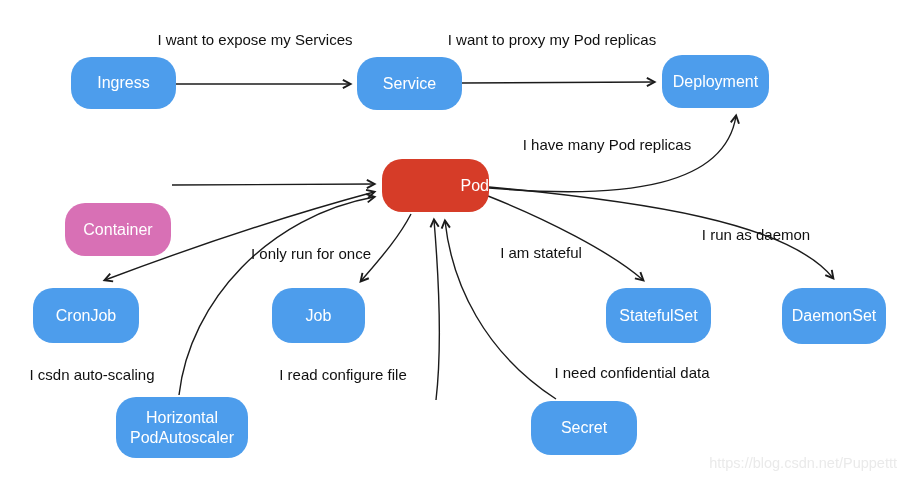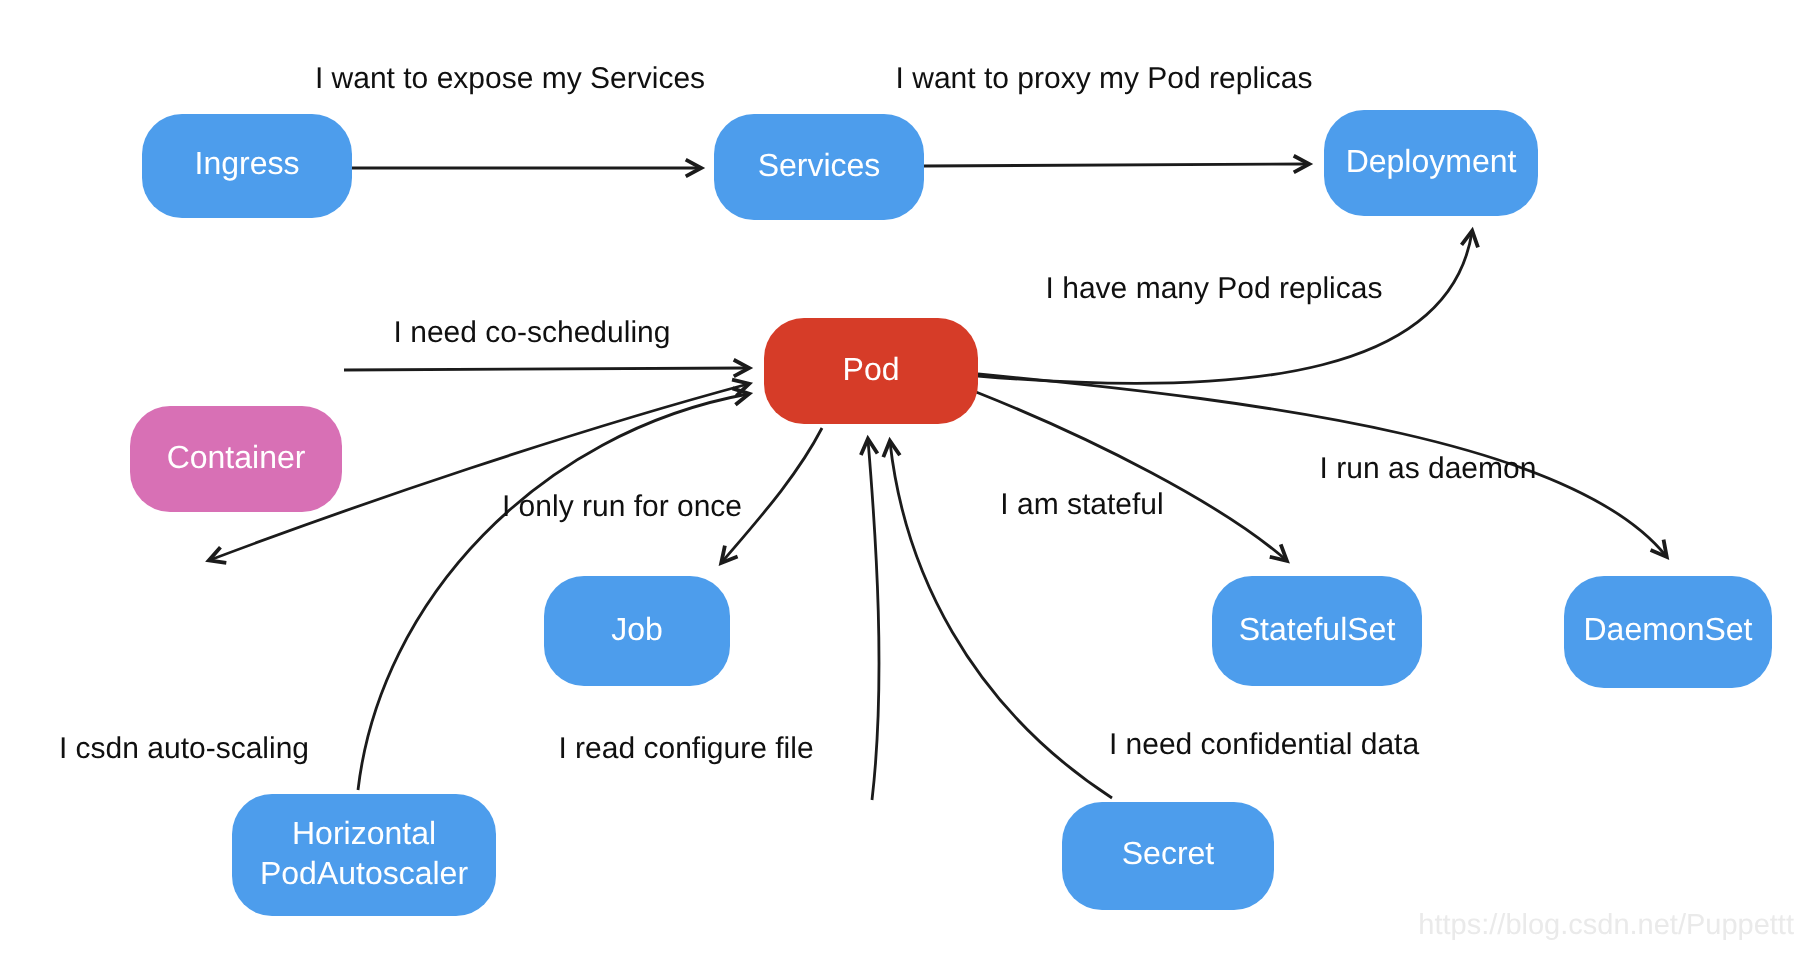--- a/index.html
+++ b/index.html
@@ -13,21 +13,21 @@
   #arrows{position:absolute;left:0;top:0;width:907px;height:482px;}
   #arrows path.edge{fill:none;stroke:var(--arrow,#1b1b1b);stroke-width:1.4;}
   #arrows .head{fill:none;stroke:var(--arrow,#1b1b1b);stroke-width:1.6;}
   .node{
     position:absolute;
     border-radius:20px;
     display:flex;align-items:center;justify-content:center;
     color:#ffffff;font-size:16px;line-height:1.25;text-align:center;
   }
   .node.blue{background:var(--node-blue,#4d9dec);}
-  .node.red{background:var(--node-red,#d63c28);}
+  .node.red{background:var(--node-red,#d63c28);justify-content:flex-end;}
   .node.pink{background:var(--node-pink,#d870b5);margin-top:45px;}
   .elabel{
     position:absolute;
     transform:translateX(-50%);
     font-weight:normal;font-size:15px;color:#101010;
     white-space:nowrap;
   }
   .watermark{
     position:absolute;right:10px;bottom:11px;
     font-size:14.5px;color:var(--watermark,#eaeaea);
@@ -55,30 +55,33 @@
     <path class="edge" d="M 436,400 C 443,340 438,268 434,220" marker-end="url(#arr)"></path>
     <path class="edge" d="M 556,399 C 484,352 452,284 445,221" marker-end="url(#arr)"></path>
     <path class="edge" d="M 488,196 C 546,219 611,252 643,280" marker-end="url(#arr)"></path>
     <path class="edge" d="M 489,187 C 640,201 788,222 833,278" marker-end="url(#arr)"></path>
   </svg>
 
   <div class="node blue" style="left:71px;top:57px;width:105px;height:52px">
     <span>Ingress</span>
   </div>
   <div class="node blue" style="left:357px;top:57px;width:105px;height:53px">
-    <span>Services</span>
+    <span>Service</span>
   </div>
   <div class="node blue" style="left:662px;top:55px;width:107px;height:53px">
     <span>Deployment</span>
   </div>
   <div class="node pink" style="left:65px;top:158px;width:106px;height:53px">
     <span>Container</span>
   </div>
   <div class="node red" style="left:382px;top:159px;width:107px;height:53px">
     <span>Pod</span>
+  </div>
+  <div class="node blue" style="left:33px;top:288px;width:106px;height:55px">
+    <span>CronJob</span>
   </div>
   <div class="node blue" style="left:272px;top:288px;width:93px;height:55px">
     <span>Job</span>
   </div>
   <div class="node blue" style="left:606px;top:288px;width:105px;height:55px">
     <span>StatefulSet</span>
   </div>
   <div class="node blue" style="left:782px;top:288px;width:104px;height:56px">
     <span>DaemonSet</span>
   </div>
@@ -87,23 +90,22 @@
       <span>Horizontal</span><br>
       <span>PodAutoscaler</span>
     </span>
   </div>
   <div class="node blue" style="left:531px;top:401px;width:106px;height:54px">
     <span>Secret</span>
   </div>
 
   <div class="elabel" style="left:255px;top:31px">I want to expose my Services</div>
   <div class="elabel" style="left:552px;top:31px">I want to proxy my Pod replicas</div>
-  <div class="elabel" style="left:266px;top:158px">I need co-scheduling</div>
   <div class="elabel" style="left:607px;top:136px">I have many Pod replicas</div>
   <div class="elabel" style="left:311px;top:245px">I only run for once</div>
   <div class="elabel" style="left:541px;top:244px">I am stateful</div>
-  <div class="elabel" style="left:714px;top:226px">I run as daemon</div>
+  <div class="elabel" style="left:756px;top:226px">I run as daemon</div>
   <div class="elabel" style="left:92px;top:366px">I csdn auto-scaling</div>
   <div class="elabel" style="left:632px;top:364px">I need confidential data</div>
   <div class="elabel" style="left:343px;top:366px">I read configure file</div>
 
   <div class="watermark">https://blog.csdn.net/Puppettt</div>
 </div>
 
 </body></html>

